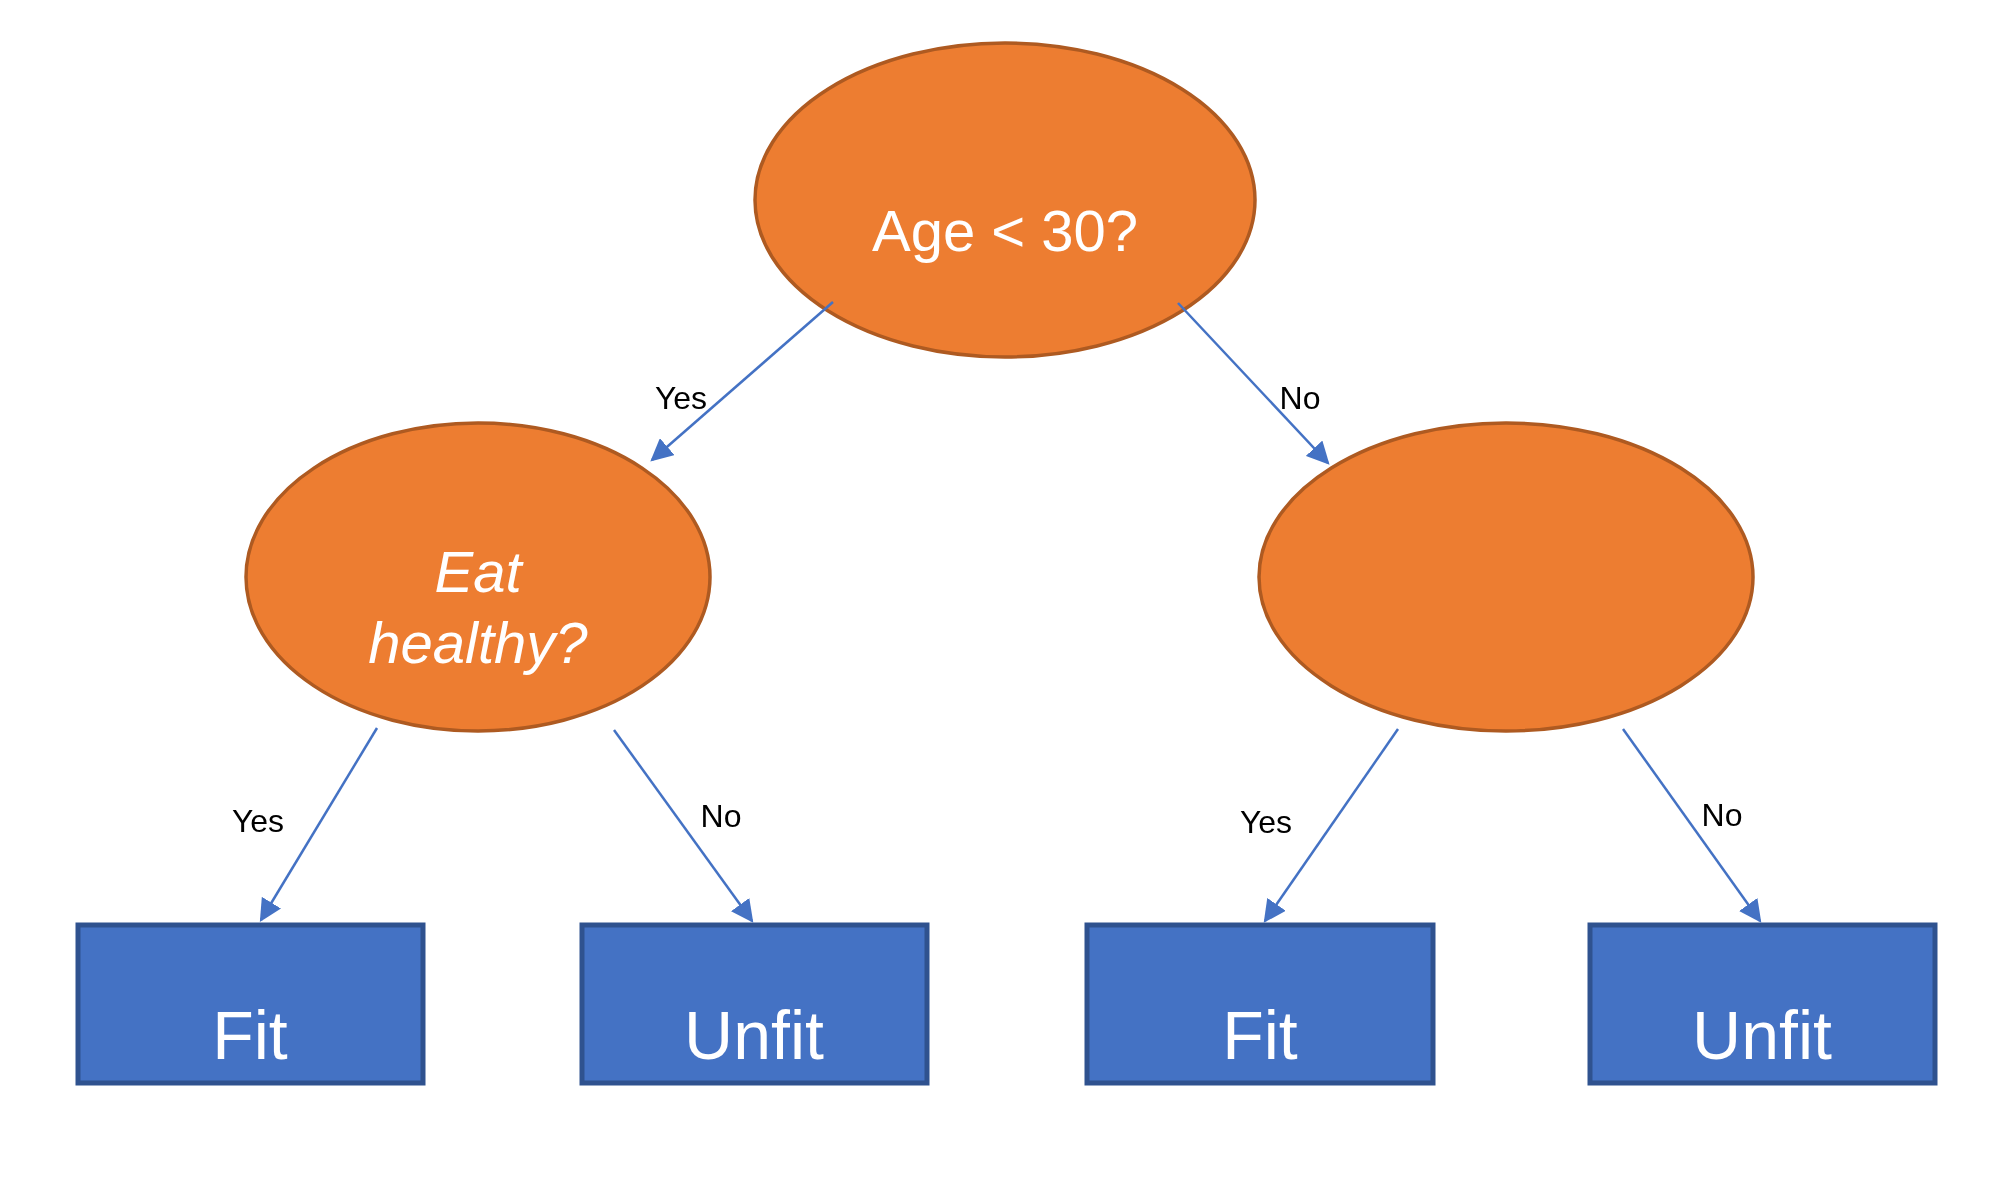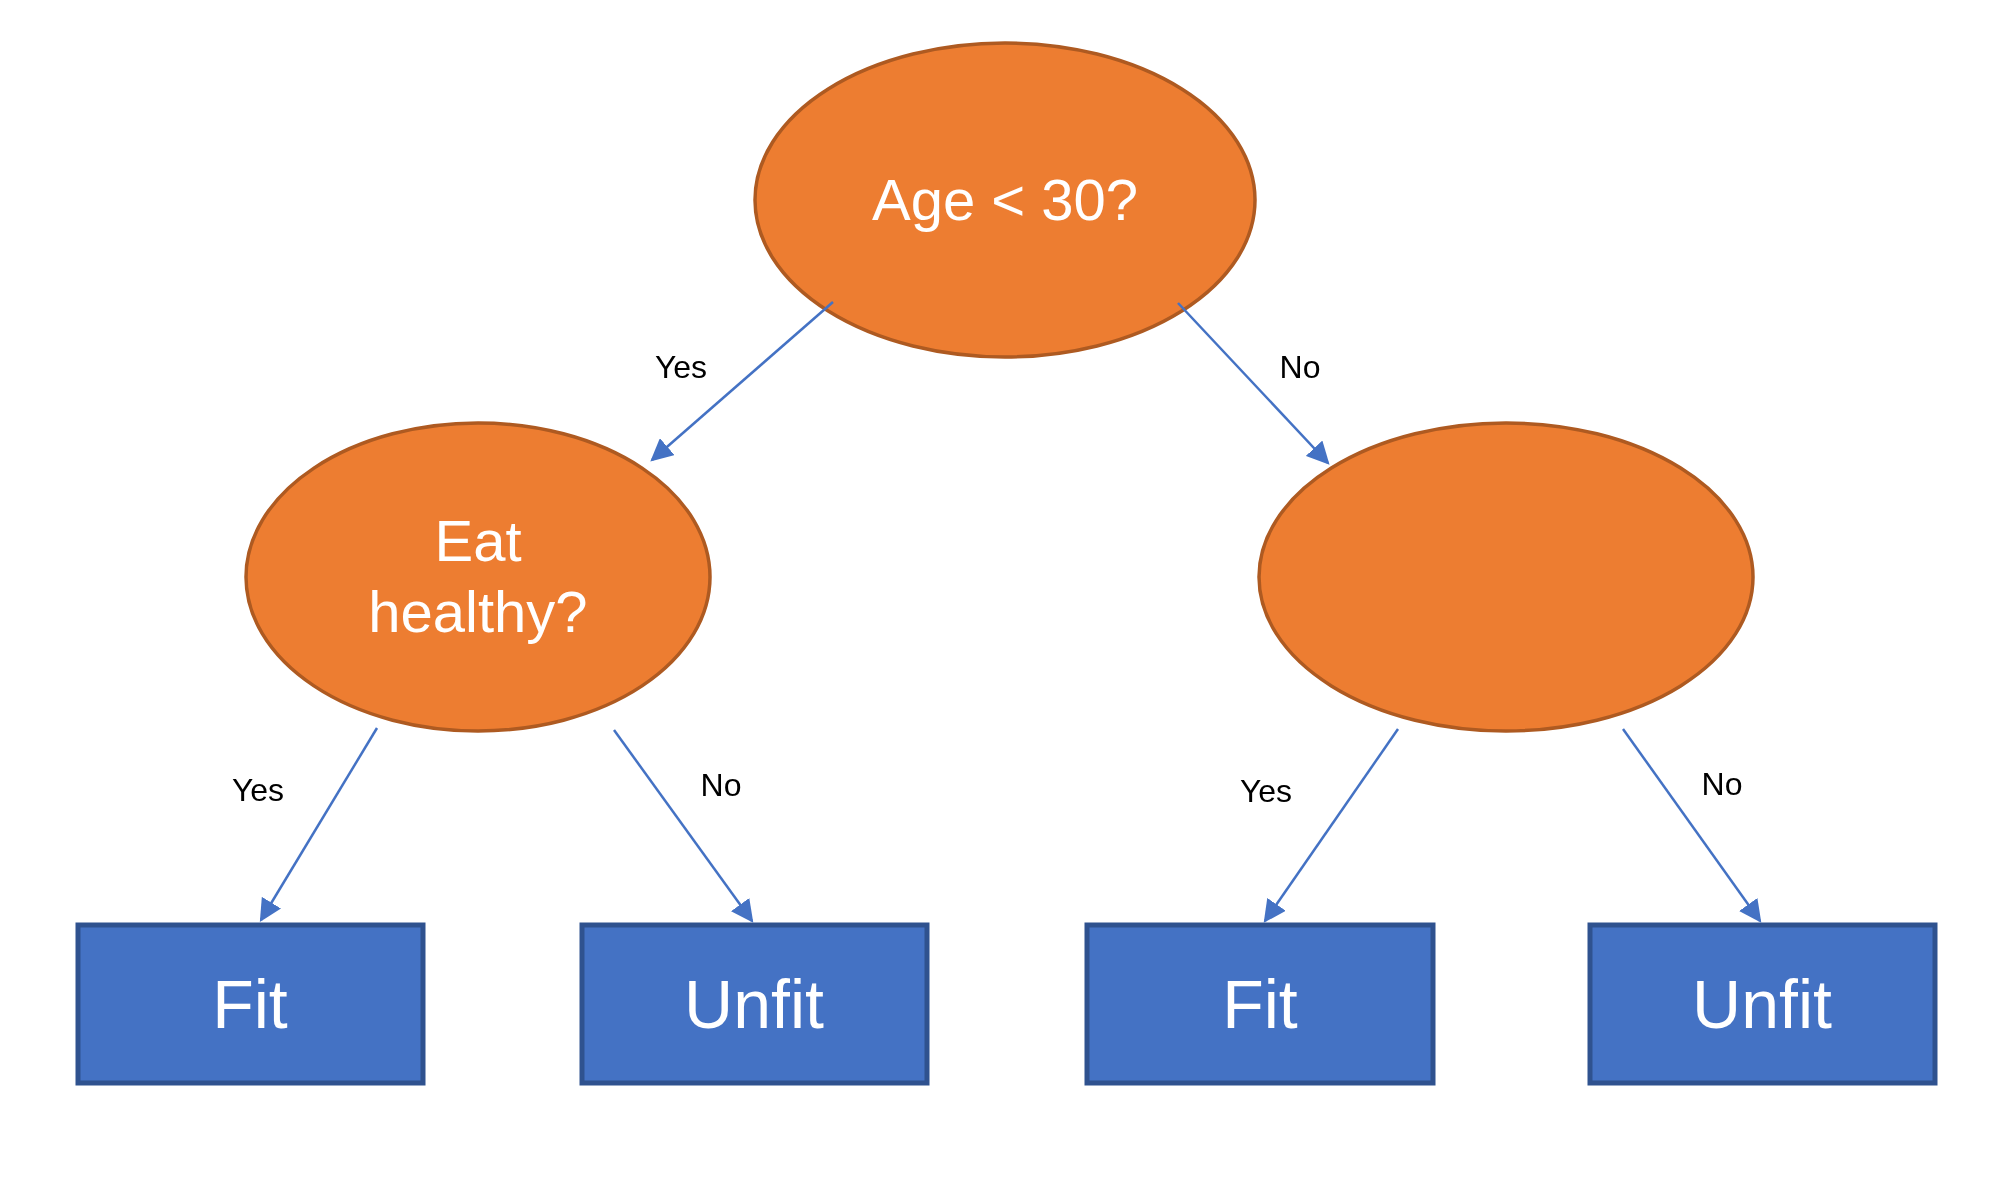--- a/index.html
+++ b/index.html
@@ -14,23 +14,23 @@
   html,body{margin:0;padding:0;background:#ffffff;}
   .canvas{
     position:relative;width:2000px;height:1177px;background:#ffffff;
     font-family:"Liberation Sans",sans-serif;overflow:hidden;
   }
   .canvas svg{position:absolute;left:0;top:0;width:2000px;height:1177px;}
   .node-ellipse{fill:var(--orange-fill);stroke:var(--orange-border);stroke-width:3.5;}
   .leaf-rect{fill:var(--blue-fill);stroke:var(--blue-border);stroke-width:5;}
   .edge-line{stroke:var(--arrow);stroke-width:2.5;fill:none;}
   .arrowhead-path{fill:var(--arrow);}
-  .lbl{position:absolute;transform:translate(-50%,-50%);white-space:nowrap;}
+  .lbl{position:absolute;transform:translate(-50%,-50%);white-space:nowrap;margin-top:31px;}
   .node-text{color:var(--node-text);font-size:58px;text-align:center;line-height:1.22;}
-  .wrap{white-space:normal;width:300px;}
+  .wrap{white-space:normal;width:300px;font-style:italic;}
   .leaf-text{color:var(--node-text);font-size:68px;}
   .edge-text{color:var(--edge-text);font-size:32px;}
 </style>
 </head>
 <body>
 
 <div class="canvas">
 
   <svg viewBox="0 0 2000 1177">
     <defs>

